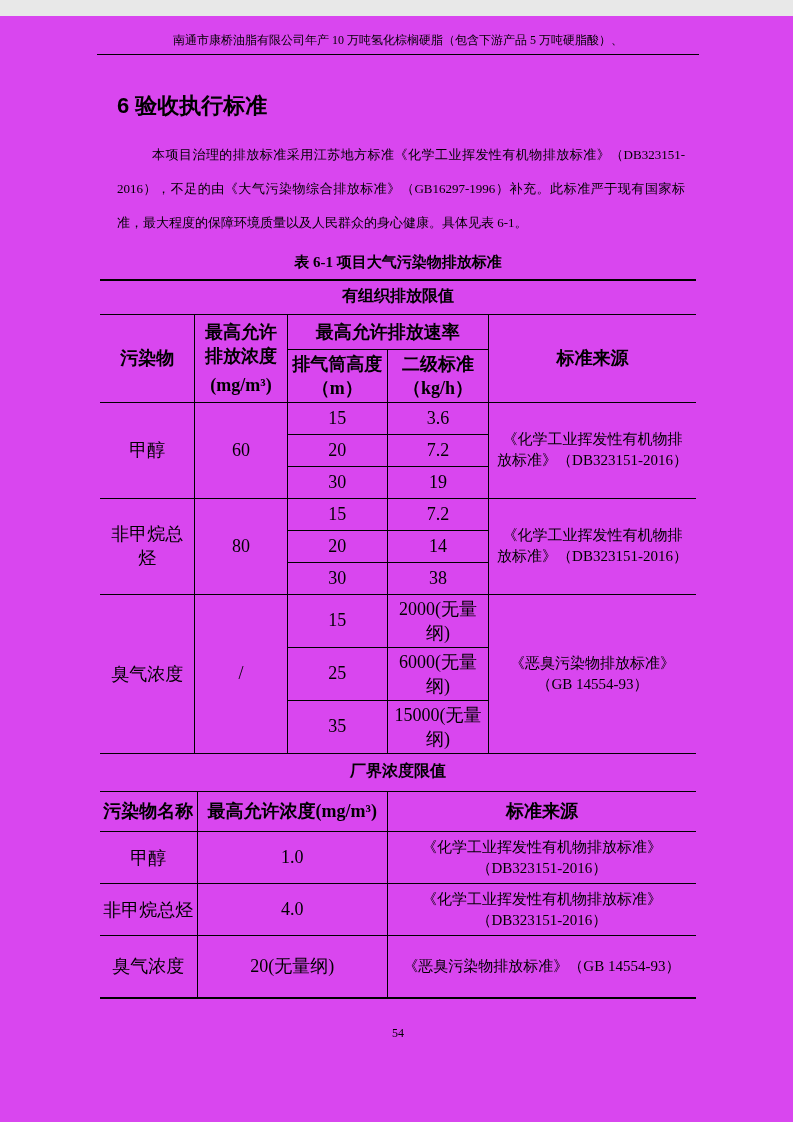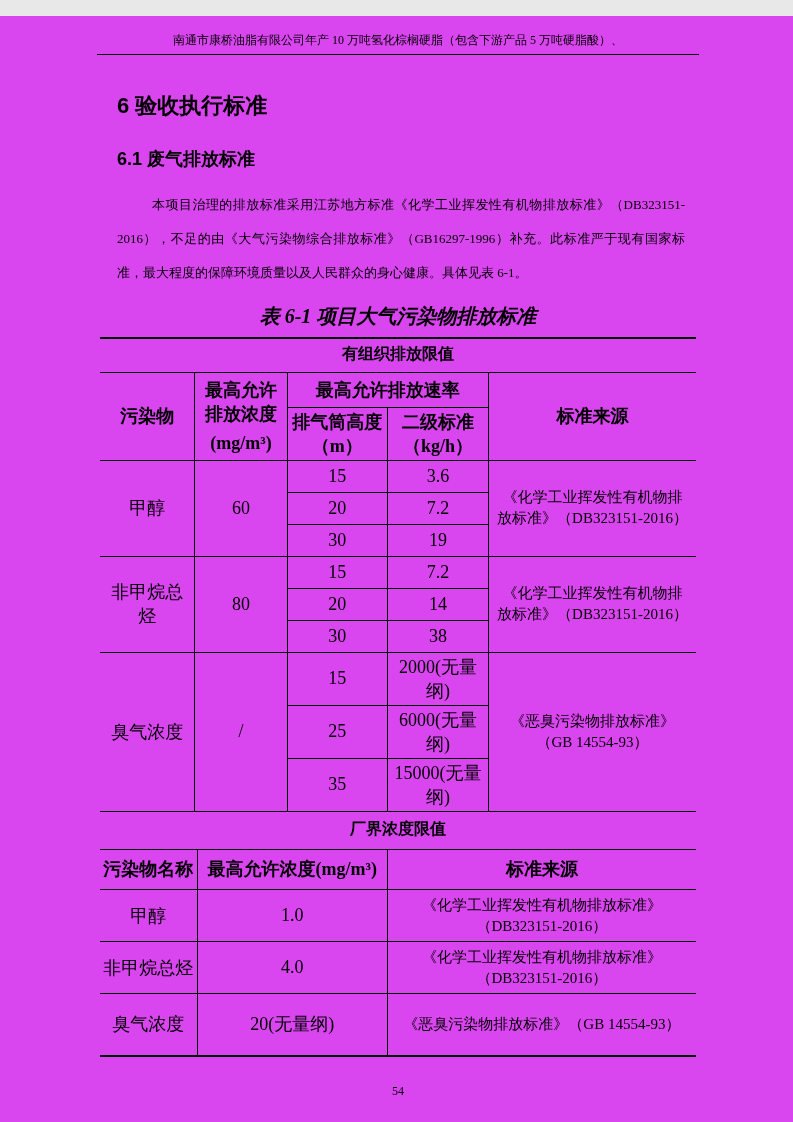--- a/index.html
+++ b/index.html
@@ -37,23 +37,22 @@
   .body-paragraph {
     margin: 17px 14px 0 20px;
     font-size: 13px;
     line-height: 34px;
     text-align: justify;
     text-indent: 35px;
   }
   .table-caption {
     text-align: center;
     font-weight: bold;
-    font-size: 20px;
+    font-size: 15px;
     margin: 13px 0 7px 0;
-    font-style: italic;
   }
   .table-wrapper {
     margin: 0 3px;
     border-top: 2.5px solid #000;
     border-bottom: 2.5px solid #000;
   }
   .band {
     text-align: center;
     font-weight: bold;
     font-size: 16px;
@@ -93,21 +92,20 @@
 </head>
 <body>
 
 <div class="page">
 
   <div class="doc-header">
     <div>南通市康桥油脂有限公司年产 10 万吨氢化棕榈硬脂（包含下游产品 5 万吨硬脂酸）、</div>
   </div>
 
   <div class="h1">6 验收执行标准</div>
-  <div class="h2">6.1 废气排放标准</div>
 
   <div class="body-paragraph">本项目治理的排放标准采用江苏地方标准《化学工业挥发性有机物排放标准》（DB323151-2016），不足的由《大气污染物综合排放标准》（GB16297-1996）补充。此标准严于现有国家标准，最大程度的保障环境质量以及人民群众的身心健康。具体见表 6-1。</div>
 
   <div class="table-caption">表 6-1 项目大气污染物排放标准</div>
 
   <div class="table-wrapper">
 
     <div class="band band-organized">有组织排放限值</div>
 
     <table class="t1">

